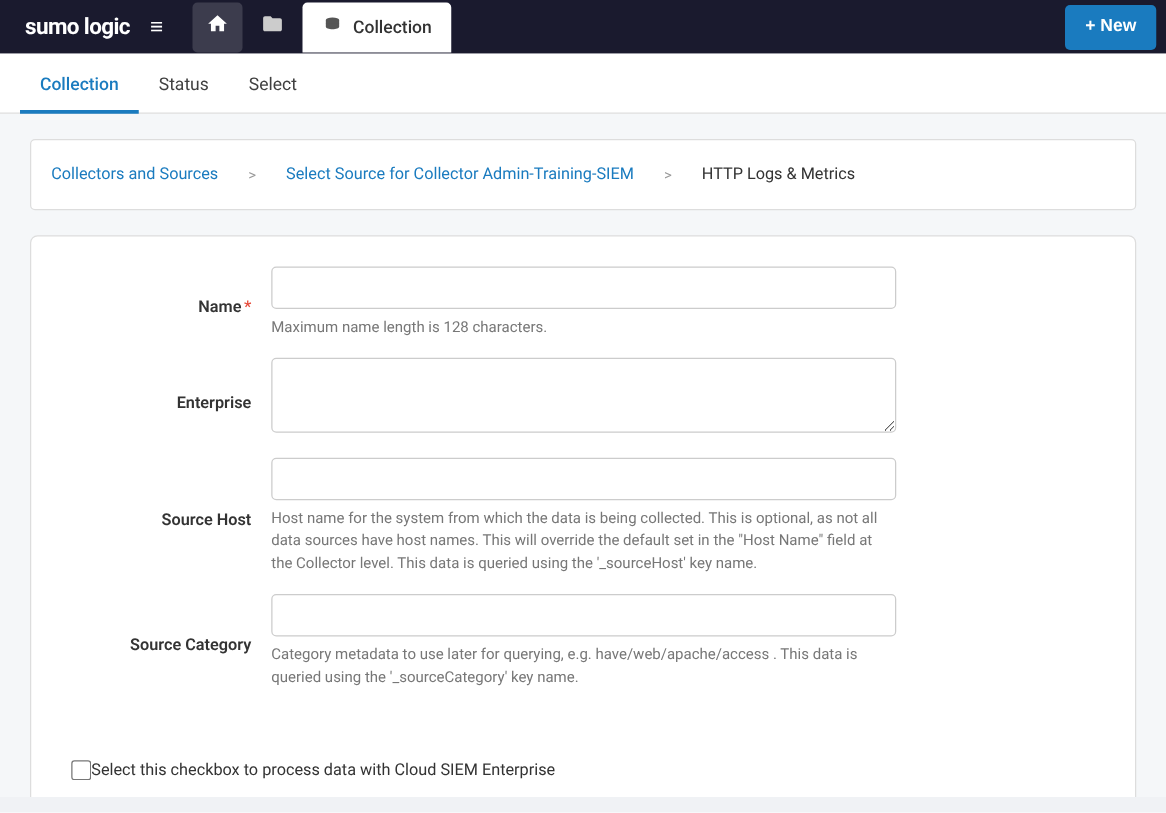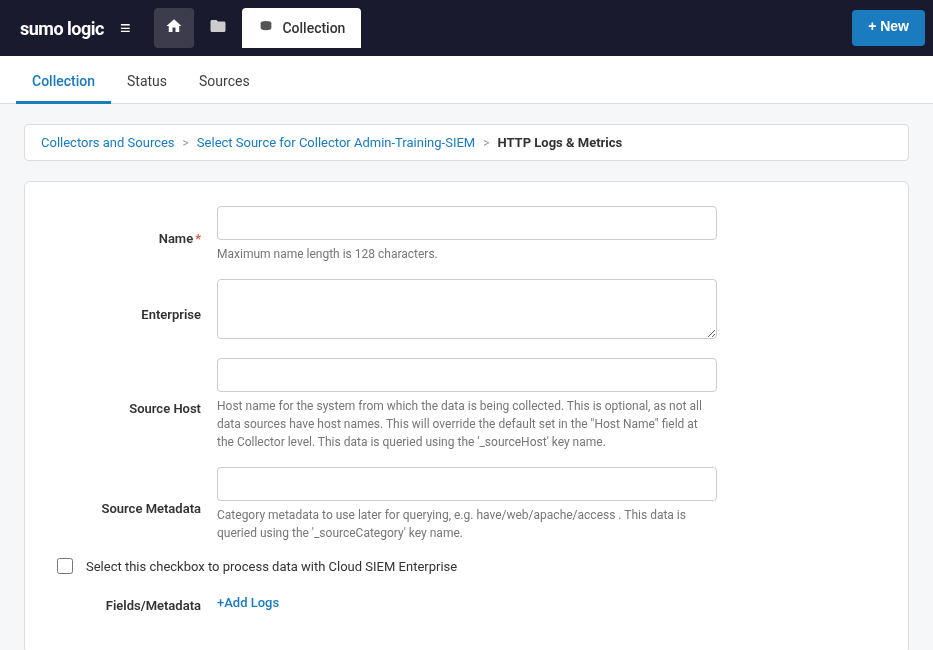--- a/index.html
+++ b/index.html
@@ -3,21 +3,21 @@
   <meta charset="utf-8">
   <style>
     * { box-sizing: border-box; margin: 0; padding: 0; }
     body { font-family: -apple-system, BlinkMacSystemFont, 'Segoe UI', Roboto, sans-serif; font-size: 14px; background: #f0f2f5; color: #333; width: 933px; height: 650px; overflow: hidden; }
 
     
     .navbar {
       display: flex;
       align-items: center;
       background: #1a1a2e;
-      height: 56px;
+      height: 43px;
       padding: 0 8px;
       gap: 4px;
     }
     .navbar-brand {
       display: flex;
       align-items: center;
       gap: 8px;
       padding: 0 12px;
     }
     .brand-logo {
@@ -113,35 +113,35 @@
       flex: 1;
       overflow-y: auto;
       padding: 20px 24px;
       background: #f5f7f9;
     }
 
     
     .breadcrumb {
       display: flex;
       align-items: center;
-      gap: 8px;
+      gap: 24px;
       font-size: 13px;
       margin-bottom: 20px;
       background: white;
       border: 1px solid #ddd;
       border-radius: 4px;
-      padding: 10px 16px;
+      padding: 20px 16px;
     }
     .breadcrumb-link {
       color: #1a7bbf;
       cursor: pointer;
       text-decoration: none;
     }
     .breadcrumb-sep { color: #999; font-size: 12px; }
-    .breadcrumb-current { color: #333; font-weight: 700; }
+    .breadcrumb-current { color: #333; font-weight: 400; }
 
     
     .form-card {
       background: white;
       border: 1px solid #ddd;
       border-radius: 6px;
       padding: 24px 32px;
     }
 
     .form-row {
@@ -191,21 +191,22 @@
     .form-hint {
       font-size: 12px;
       color: #777;
       margin-top: 5px;
       line-height: 1.5;
     }
 
     .checkbox-row {
       display: flex;
       align-items: center;
-      gap: 13px;
+      gap: 0;
+      margin-top: 42px;
     }
     .checkbox-row input[type="checkbox"] {
       width: 16px;
       height: 16px;
       cursor: pointer;
     }
     .checkbox-label {
       font-size: 13px;
       color: #333;
     }
@@ -258,21 +259,21 @@
 <div class="content-area">
 
   <div class="tabs-bar">
     <div class="tab-item active">
       <span>Collection</span>
     </div>
     <div class="tab-item">
       <span>Status</span>
     </div>
     <div class="tab-item">
-      <span>Sources</span>
+      <span>Select</span>
     </div>
   </div>
 
   <div class="main-content">
 
     <div class="breadcrumb">
       <a class="breadcrumb-link">Collectors and Sources</a>
       <span class="breadcrumb-sep">&gt;</span>
       <a class="breadcrumb-link">Select Source for Collector Admin-Training-SIEM</a>
       <span class="breadcrumb-sep">&gt;</span>
@@ -305,21 +306,21 @@
           <span>Source Host</span>
         </div>
         <div class="form-field">
           <input type="text" class="form-input" style="">
           <div class="form-hint">Host name for the system from which the data is being collected. This is optional, as not all data sources have host names. This will override the default set in the "Host Name" field at the Collector level. This data is queried using the '_sourceHost' key name.</div>
         </div>
       </div>
 
       <div class="form-row">
         <div class="form-label">
-          <span>Source Metadata</span>
+          <span>Source Category</span>
         </div>
         <div class="form-field">
           <input type="text" class="form-input" style="">
           <div class="form-hint">Category metadata to use later for querying, e.g. have/web/apache/access . This data is queried using the '_sourceCategory' key name.</div>
         </div>
       </div>
 
       <div class="form-row">
         <div class="form-field">
           <div class="checkbox-row">

